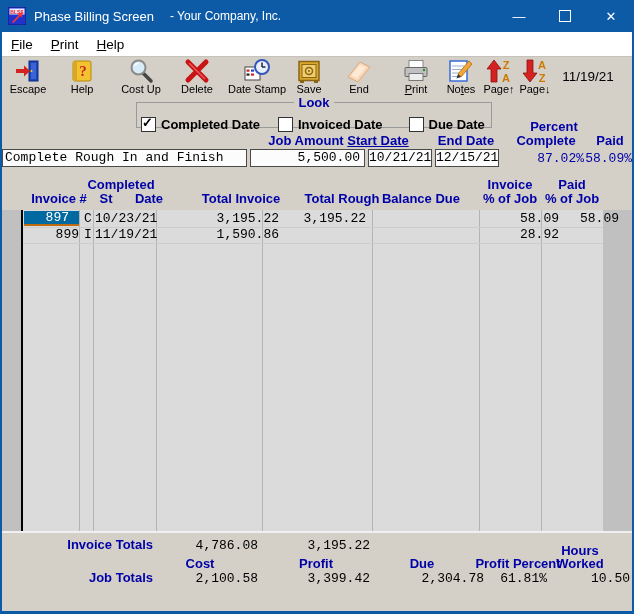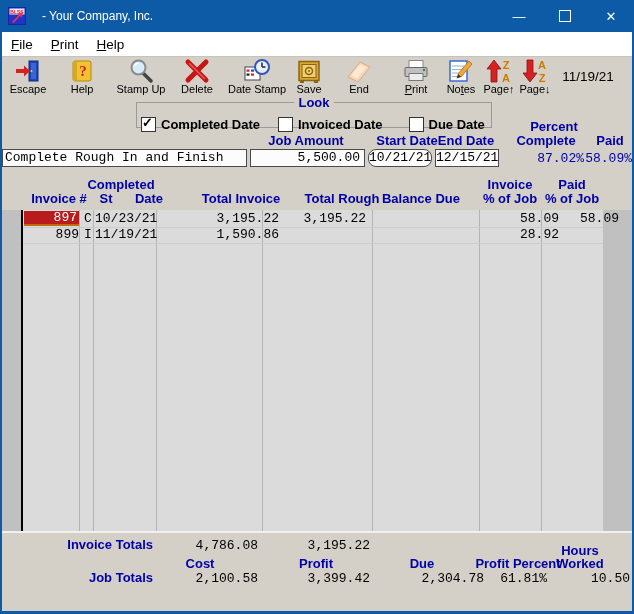--- a/index.html
+++ b/index.html
@@ -54,40 +54,41 @@
   
   .grid{position:absolute;left:2px;top:210px;width:630px;height:321px;background:#dbdbdb;
         border-bottom:2px solid #f0f0f0;box-sizing:content-box;}
   .gutterL{position:absolute;left:0;top:0;width:19px;height:100%;background:#c0c0c0;}
   .blackline{position:absolute;left:19px;top:0;width:2px;height:100%;background:#000;}
   .gutterR{position:absolute;left:601px;top:0;width:29px;height:100%;background:#c0c0c0;}
   .vsep{position:absolute;top:0;width:1px;height:100%;background:#b4b4b4;}
   .gridrow{position:absolute;left:21px;width:580px;height:16px;border-bottom:1px solid #cccccc;}
   .cell{position:absolute;top:0;font-family:"Liberation Mono",monospace;font-size:13px;
         line-height:15px;color:#000;white-space:nowrap;}
-  .selbox{position:absolute;left:1px;top:0px;width:55px;height:15px;background:#b91c1c;
-          color:#fff;text-align:right;padding-right:2px;box-sizing:border-box;
+  .selbox{position:absolute;left:1px;top:0px;width:55px;height:15px;background:#0369a1;
+          color:#fff;text-align:right;padding-right:10px;box-sizing:border-box;
           border-bottom:2px solid #c06a10;font-family:"Liberation Mono",monospace;
           font-size:13px;line-height:14px;}
   
 </style>
 </head>
 <body>
 
 <div id="win">
 
   <div class="titlebar">
     <div class="appicon">
       <svg viewBox="0 0 18 18">
         <rect x="0" y="0" width="18" height="18" fill="#2233cc" stroke="#11187a"></rect>
         <rect x="1.5" y="1.5" width="15" height="6" fill="#e8e8ff"></rect>
         <text x="9" y="6.6" text-anchor="middle" font-family="Liberation Sans, sans-serif" font-size="5" font-weight="bold" fill="#dd2222">BLSS</text>
         <polygon points="4,15 11,8 9.5,6.5 15,5 13.5,10.5 12,9 5.5,16" fill="#ff3333"></polygon>
       </svg>
     </div>
+    <span class="title">Phase Billing Screen</span>
     <span class="subtitle">- Your Company, Inc.</span>
     <span class="tspacer"></span>
     <div class="wbtn">
       <span>—</span>
     </div>
     <div class="wbtn">
       <span class="maxsq"></span>
     </div>
     <div class="wbtn">
       <span>✕</span>
@@ -125,21 +126,21 @@
       </svg>
       <span class="tlabel">Help</span>
     </div>
 
     <div class="tbtn" style="left:110px;width:58px;">
       <svg viewBox="0 0 26 26">
         <line x1="15" y1="15" x2="23" y2="23" stroke="#444" stroke-width="3.5" stroke-linecap="round"></line>
         <circle cx="10.5" cy="9.5" r="7" fill="#d8ecf8" stroke="#8a8a8a" stroke-width="2"></circle>
         <path d="M6.5,7.5 a5,5 0 0 1 4,-2.2" stroke="#fff" stroke-width="1.6" fill="none"></path>
       </svg>
-      <span class="tlabel">Stamp Up</span>
+      <span class="tlabel">Cost Up</span>
     </div>
 
     <div class="tbtn" style="left:170px;width:50px;">
       <svg viewBox="0 0 26 26">
         <path d="M4,4 L22,22 M22,4 L4,22" stroke="#c81414" stroke-width="5" stroke-linecap="round"></path>
         <path d="M5.5,5.5 L20.5,20.5" stroke="#e85a5a" stroke-width="1.5" stroke-linecap="round"></path>
       </svg>
       <span class="tlabel">Delete</span>
     </div>
 
@@ -229,29 +230,29 @@
         <span class="cblabel">Invoiced Date</span>
       </span>
       <span class="cbitem" style="margin-left:26px;">
         <span class="cb"></span>
         <span class="cblabel">Due Date</span>
       </span>
     </div>
   </fieldset>
 
   <span class="lbl" style="left:250px;top:134px;width:112px;">Job Amount</span>
-  <span class="lbl" style="left:374px;top:134px;width:66px;">Start Date</span>
+  <span class="lbl" style="left:345px;top:134px;width:66px;text-decoration:underline;">Start Date</span>
   <span class="lbl" style="left:433px;top:134px;width:66px;">End Date</span>
   <span class="lbl" style="left:508px;top:120px;width:92px;">Percent</span>
   <span class="lbl" style="left:504px;top:134px;width:84px;">Complete</span>
   <span class="lbl" style="left:588px;top:134px;width:44px;">Paid</span>
 
   <div class="fieldbox" style="left:2px;width:245px;padding-left:2px;">Complete Rough In and Finish</div>
   <div class="fieldbox tar" style="left:250px;width:115px;padding-right:4px;">5,500.00</div>
-  <div class="fieldbox" style="left:368px;width:64px;text-align:center;border-radius:8px;">10/21/21</div>
+  <div class="fieldbox" style="left:368px;width:64px;text-align:center;">10/21/21</div>
   <div class="fieldbox" style="left:435px;width:64px;text-align:center;">12/15/21</div>
   <span class="mono bluev tar" style="left:500px;top:151px;width:84px;">87.02%</span>
   <span class="mono bluev tar" style="left:584px;top:151px;width:48px;">58.09%</span>
 
   <span class="lbl" style="left:76px;top:178px;width:90px;">Completed</span>
   <span class="lbl" style="left:470px;top:178px;width:80px;">Invoice</span>
   <span class="lbl" style="left:532px;top:178px;width:80px;">Paid</span>
   <span class="lbl" style="left:18px;top:192px;width:82px;">Invoice #</span>
   <span class="lbl" style="left:92px;top:192px;width:28px;">St</span>
   <span class="lbl" style="left:119px;top:192px;width:60px;">Date</span>

